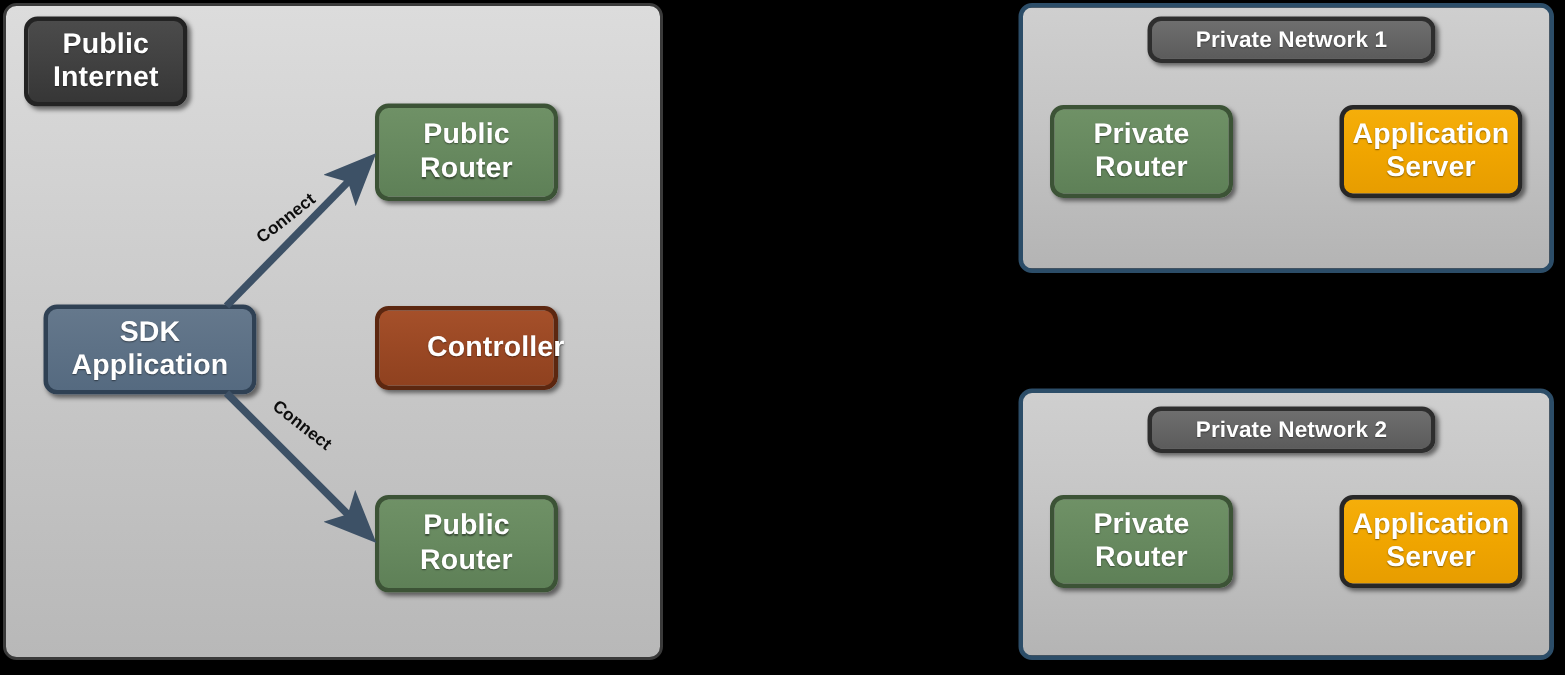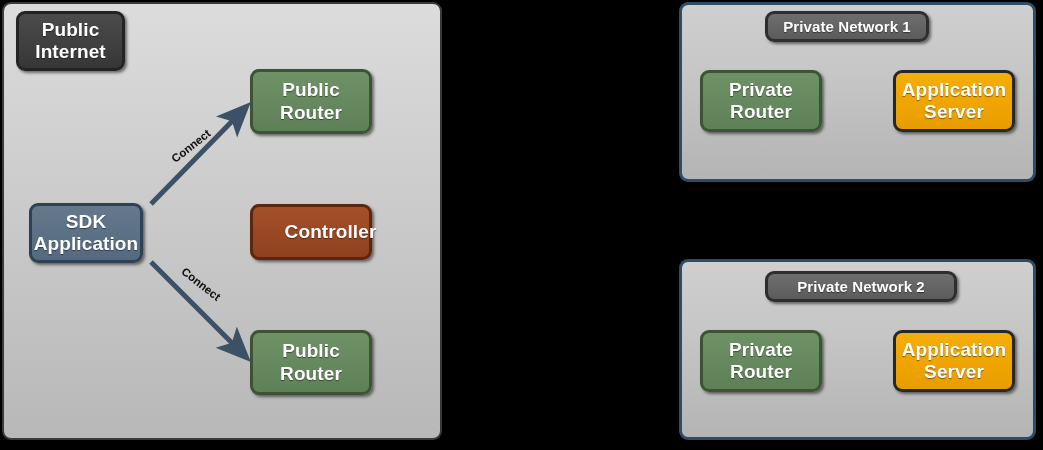--- a/index.html
+++ b/index.html
@@ -135,21 +135,21 @@
 
 <div class="node green" id="public-router-top" style="left:250px; top:69px; width:122px; height:65px;">
   <span>Public
 Router</span>
 </div>
 
 <div class="node rust" id="controller" style="left:250px; top:204px; width:122px; height:56px;">
   <span>Controller</span>
 </div>
 
-<div class="node slate" id="sdk-application" style="left:29px; top:203px; width:114px; height:60px;">
+<div class="node slate" id="sdk-application" style="left:29px; top:203px; width:142px; height:60px;">
   <span>SDK
 Application</span>
 </div>
 
 <div class="node green" id="public-router-bottom" style="left:250px; top:330px; width:122px; height:65px;">
   <span>Public
 Router</span>
 </div>
 
 <svg id="edge-layer" viewBox="0 0 1043 450" width="1043" height="450">
@@ -161,21 +161,21 @@
   <line x1="151" y1="204" x2="246" y2="107" stroke="#3d5166" stroke-width="5" stroke-linecap="butt" marker-end="url(#arrowhead)"></line>
   <line x1="151" y1="262" x2="246" y2="357" stroke="#3d5166" stroke-width="5" stroke-linecap="butt" marker-end="url(#arrowhead)"></line>
 </svg>
 
 <div class="edge-label" id="connect-label-upper">Connect</div>
 
 <div class="edge-label" id="connect-label-lower">Connect</div>
 
 <div class="panel" id="private-network-1-panel"></div>
 
-<div class="node label-gray" id="private-network-1-title" style="left:765px; top:11px; width:164px; height:31px; font-size:15px;">
+<div class="node label-gray" id="private-network-1-title" style="left:765px; top:11px; width:192px; height:31px; font-size:15px;">
   <span>Private Network 1</span>
 </div>
 
 <div class="node green" id="pn1-private-router" style="left:700px; top:70px; width:122px; height:62px;">
   <span>Private
 Router</span>
 </div>
 
 <div class="node amber" id="pn1-application-server" style="left:893px; top:70px; width:122px; height:62px;">
   <span>Application

